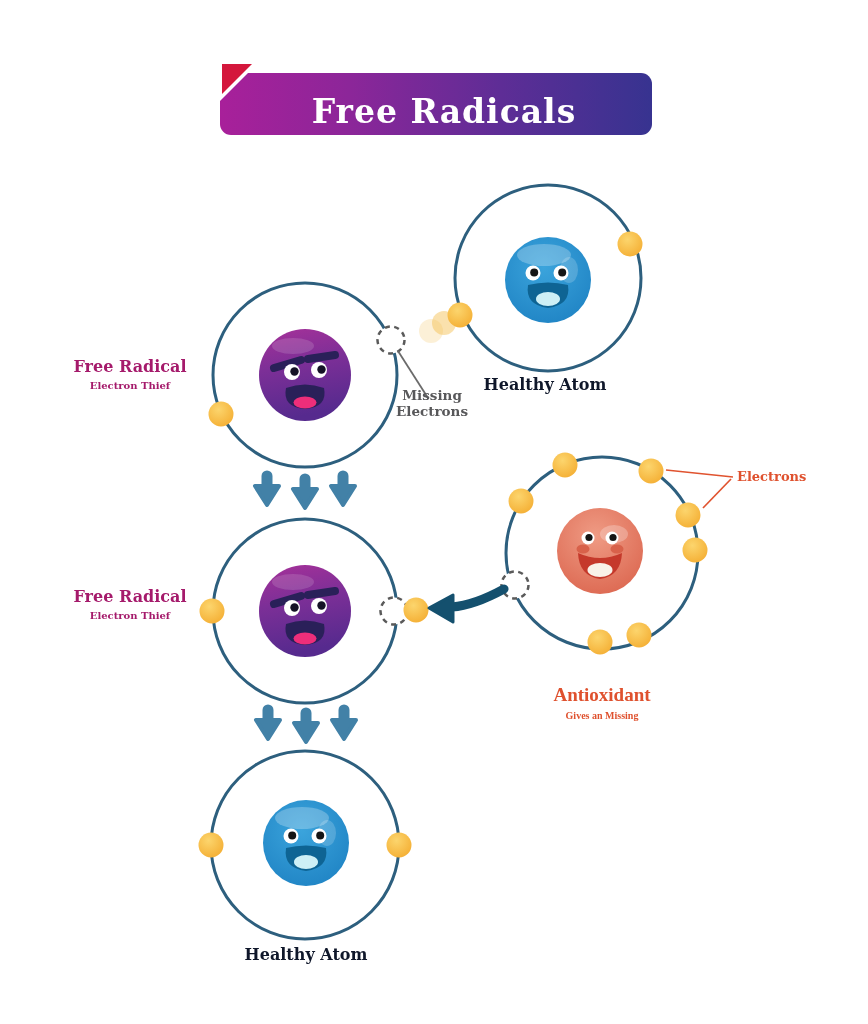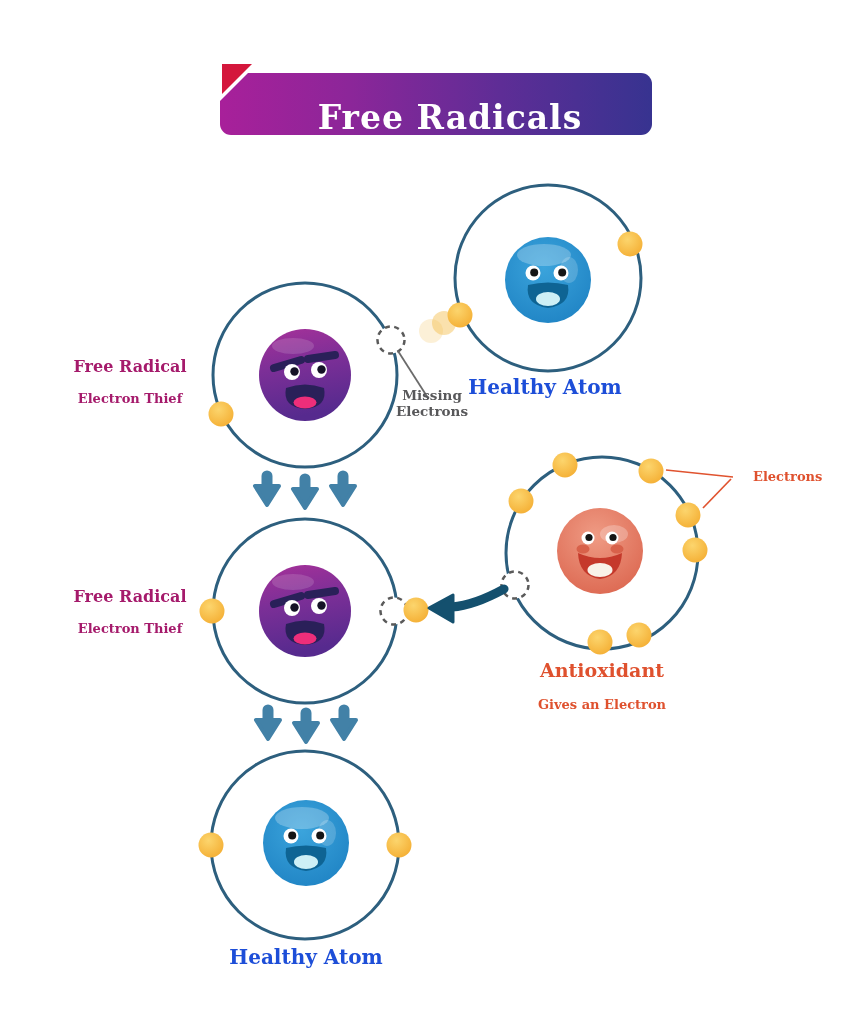--- a/index.html
+++ b/index.html
@@ -21,36 +21,36 @@
   .banner{
     position:absolute; left:220px; top:73px;
     width:432px; height:62px;
     background:linear-gradient(90deg,#a8209a 0%,#8c2699 30%,#5e2d96 65%,#373390 100%);
     border-radius:11px;
     border-top-left-radius:0;
     -webkit-clip-path:polygon(28px 0,100% 0,100% 100%,0 100%,0 28px);
     clip-path:polygon(28px 0,100% 0,100% 100%,0 100%,0 28px);
   }
   .banner h1{
-    margin:14px; width:100%; line-height:62px;
+    margin:8px; width:100%; line-height:62px;
     text-align:center; color:#ffffff;
     font-size:33px; font-weight:bold; letter-spacing:1px;
   }
   .diagram-svg{ position:absolute; left:0; top:0; }
   .lbl{
     position:absolute; font-weight:bold; text-align:center; line-height:1.15;
   }
-  .lbl .sub{ font-size:13px; margin-top:16px; }
+  .lbl .sub{ font-size:10px; margin-top:4px; }
   .magenta{ color:#a51a6b; }
   .magenta .big{ font-size:16px; }
-  .blue-lbl{ color:#1d4ed8; font-size:20px;text-align:center; }
+  .blue-lbl{ color:#0f172a; font-size:16px;text-align:center; }
   .gray-lbl{ color:#58585a; font-size:13.5px; }
   .orange-lbl{ color:#df512e; }
   .orange-lbl .big{ font-size:19px; }
-  .electrons-lbl{ color:#df512e; font-size:13px; text-align:left;margin-left:16px; }
+  .electrons-lbl{ color:#df512e; font-size:13px; text-align:left; }
 </style>
 </head>
 <body>
 
 <div class="canvas">
 
   <div class="banner-fold"></div>
   <div class="banner">
     <h1>Free Radicals</h1>
   </div>
@@ -197,20 +197,20 @@
 
   <div class="lbl blue-lbl" style="left:455px; top:376px; width:180px;">Healthy Atom</div>
 
   <div class="lbl electrons-lbl" style="left:737px; top:470px; width:90px;">Electrons</div>
 
   <div class="lbl magenta" style="left:40px; top:588px; width:180px;">
     <div class="big">Free Radical</div>
     <div class="sub">Electron Thief</div>
   </div>
 
-  <div class="lbl orange-lbl" style="left:512px; top:660px; width:180px;">
+  <div class="lbl orange-lbl" style="left:512px; top:684px; width:180px;font-family:Liberation Serif, serif;">
     <div class="big">Antioxidant</div>
-    <div class="sub">Gives an Electron</div>
+    <div class="sub">Gives an Missing</div>
   </div>
 
   <div class="lbl blue-lbl" style="left:216px; top:946px; width:180px;">Healthy Atom</div>
 
 </div>
 
 </body></html>

